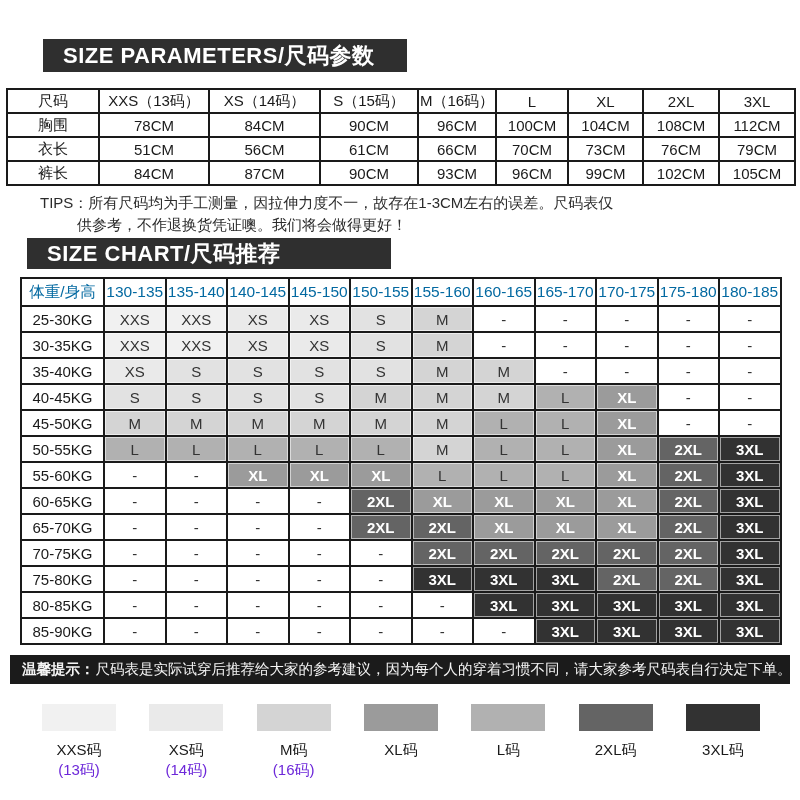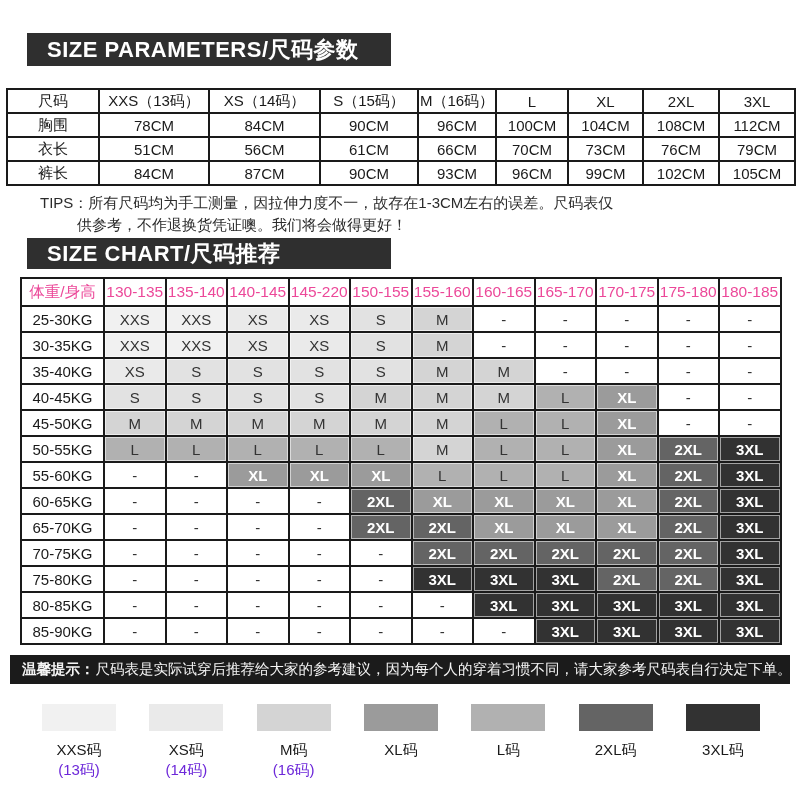--- a/index.html
+++ b/index.html
@@ -7,41 +7,41 @@
   body {
     width: 800px; height: 800px; position: relative;
     font-family: "Liberation Sans", "DejaVu Sans", sans-serif;
     color: #1a1a1a;
   }
   .banner {
     position: absolute; left: 27px; width: 364px; height: 33px;
     display: flex; align-items: center; padding-left: 20px;
     color: #ffffff; font-size: 22px; font-weight: bold; letter-spacing: 0.5px;
   }
-  #banner-params { top: 33px; }
+  #banner-params { top: 39px; margin-left: 16px; }
   #banner-chart  { top: 238px; height: 31px; }
 
   table { border-collapse: collapse; table-layout: fixed; }
   td {
     border: 2px solid #1a1a1a; text-align: center; vertical-align: middle;
     overflow: hidden; white-space: nowrap;
   }
 
   #ptable { position: absolute; left: 6px; top: 88px; width: 788px; }
   #ptable td { height: 24px; font-size: 15px; color: #1a1a1a; background: #fff; }
 
   .tips {
     position: absolute; left: 40px; top: 192px; width: 730px;
     font-size: 15px; color: #2b2b2b; line-height: 1.45;
   }
   .tips .l2 { margin-left: 37px; }
 
   #sctable { position: absolute; left: 20px; top: 277px; width: 760px; }
   #sctable td { height: 26px; font-size: 15px; }
-  #sctable tr.hdr td { height: 28px; font-size: 15.5px; color: #ec4899; background: #fff; }
+  #sctable tr.hdr td { height: 28px; font-size: 15.5px; color: #0369a1; background: #fff; }
   #sctable td.rowlab { background: #fff; color: #1a1a1a; }
   #sctable td.fill { box-shadow: inset 0 0 0 1px rgba(255,255,255,.55); }
   #sctable td.hv { font-weight: bold; }
 
   .warm {
     position: absolute; left: 10px; top: 655px; width: 780px; height: 29px;
     background: #1b1b1b; color: #f5f5f5; font-size: 14.5px;
     display: flex; align-items: center; padding-left: 12px; white-space: nowrap;
   }
   .warm b { font-weight: bold; margin-right: 1px; }
@@ -145,21 +145,21 @@
       <col style="width: 61.5px;">
       <col style="width: 61.5px;">
       <col style="width: 61.5px;">
     </colgroup>
     <tbody>
       <tr class="hdr">
         <td>体重/身高</td>
         <td>130-135</td>
         <td>135-140</td>
         <td>140-145</td>
-        <td>145-220</td>
+        <td>145-150</td>
         <td>150-155</td>
         <td>155-160</td>
         <td>160-165</td>
         <td>165-170</td>
         <td>170-175</td>
         <td>175-180</td>
         <td>180-185</td>
       </tr>
       <tr>
         <td class="rowlab">25-30KG</td>

